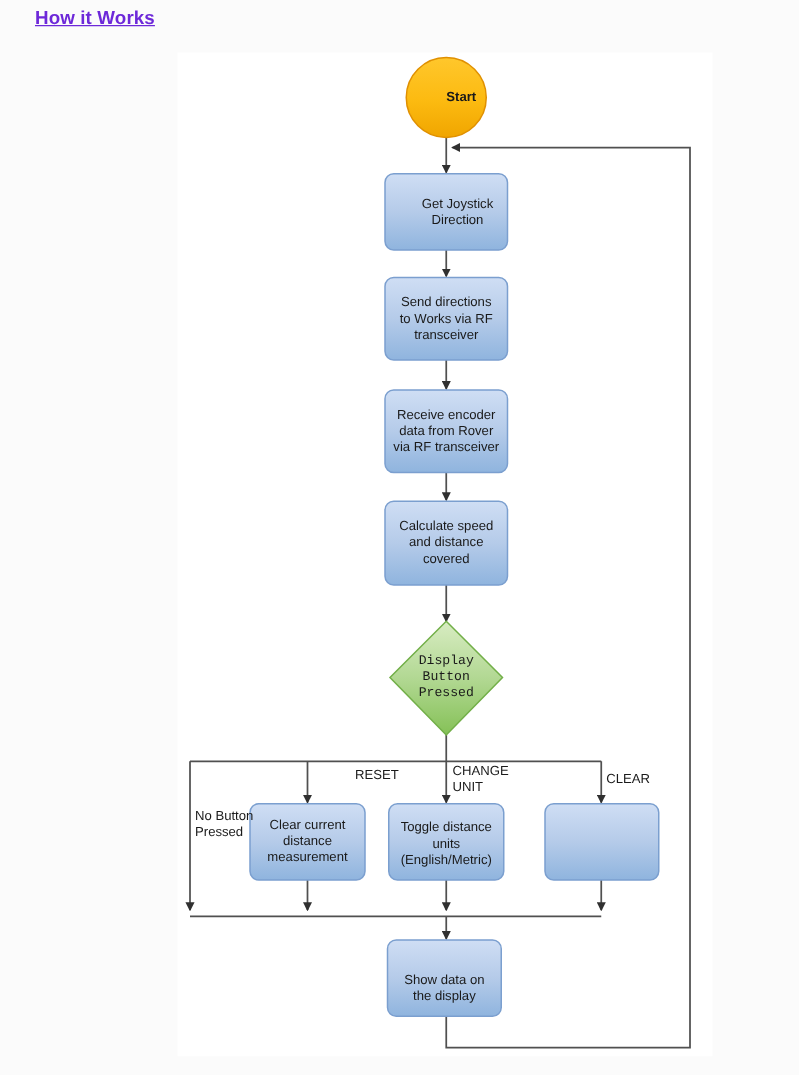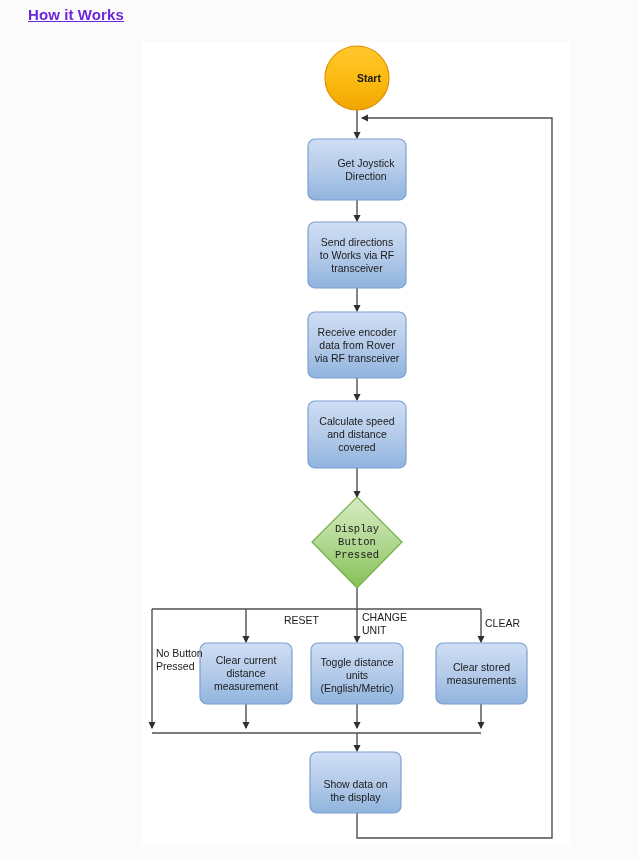--- a/index.html
+++ b/index.html
@@ -178,22 +178,20 @@
 Pressed</div>
 
   <div class="node-label" style="left:200px; top:643px; width:92px; height:61px;">Clear current
 distance
 measurement</div>
 
   <div class="node-label" style="left:309px; top:643px; width:96px; height:64px;">Toggle distance
 units
 (English/Metric)</div>
 
-  <div class="node-label" style="left:436px; top:643px; width:91px; height:61px;">Clear stored
-measurements</div>
 
   <div class="node-label" style="left:310px; top:752px; width:91px; height:78px;">Show data on
 the display</div>
 
   <div class="edge-label" style="left:156px; top:647px;">No Button
 Pressed</div>
 
   <div class="edge-label" style="left:251px; top:614px;margin-left:33px;">RESET</div>
 
   <div class="edge-label" style="left:362px; top:611px;">CHANGE

